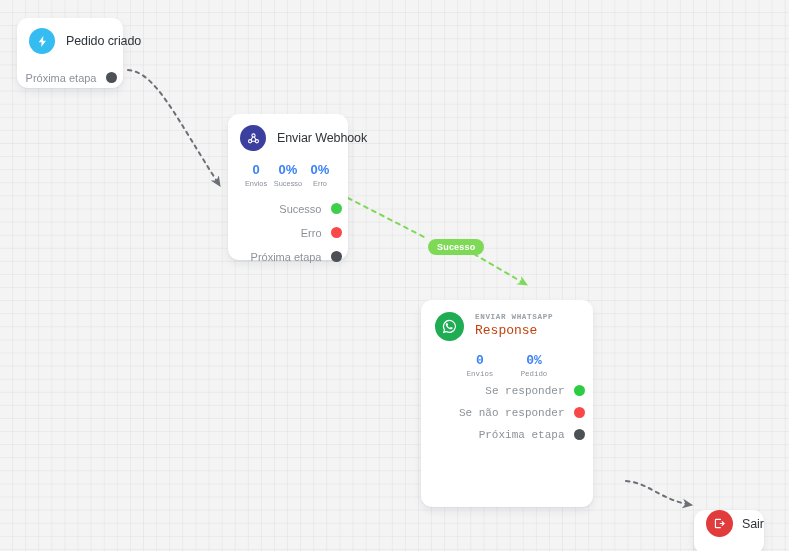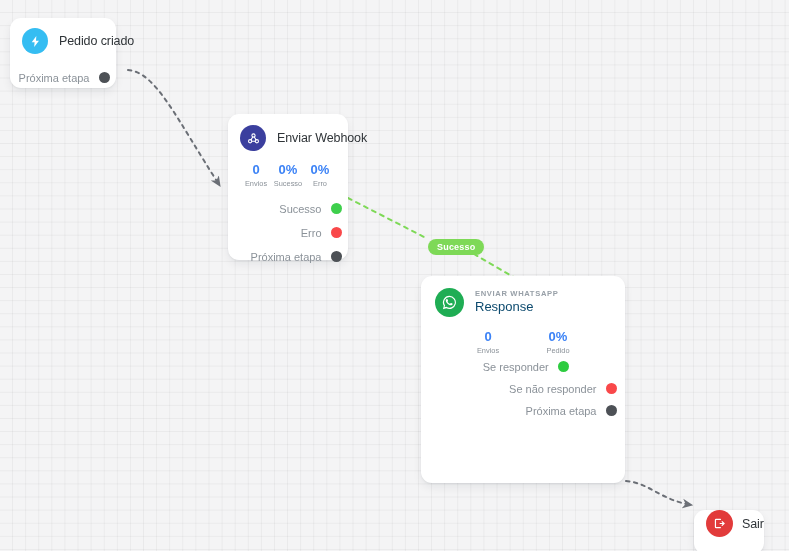--- a/index.html
+++ b/index.html
@@ -67,21 +67,21 @@
     font-weight: bold;
     letter-spacing: 0.65px;
     color: #98a0a8;
     text-transform: uppercase;
     line-height: 1.3;
     white-space: nowrap;
   }
 
   .node-subtitle {
     font-size: 13px;
-    color: #0c4a6e;
+    color: #c2410c;
     line-height: 1.25;
     white-space: nowrap;
   }
 
   
   .stats {
     display: flex;
   }
   .stat {
     text-align: center;
@@ -183,21 +183,21 @@
       <path d="M 474 254 L 527 285" fill="none" stroke="#7ed957" stroke-width="2" stroke-dasharray="4 5" stroke-linecap="round" marker-end="url(#arrow-green)"></path>
     </g>
 
     <g>
       <path d="M 626 481 C 650 483, 660 500, 692 505" fill="none" stroke="#6b6f76" stroke-width="2" stroke-dasharray="3.4 4.6" stroke-linecap="round" marker-end="url(#arrow-gray)"></path>
     </g>
   </svg>
 
   <div class="edge-badge" style="left:428px; top:239px;">Sucesso</div>
 
-  <div class="node" style="left:10px; top:18px; width:106px; height:70px; padding:10px 12px 0 12px;">
+  <div class="node" style="left:17px; top:18px; width:106px; height:70px; padding:10px 12px 0 12px;">
 
     <div class="node-head">
       <span class="icon-circle" style="width:26px; height:26px; background:#35bdf2;">
         <svg width="13" height="13" viewBox="0 0 24 24" aria-hidden="true">
           <path d="M13.5 2 L5 13.2 h5.3 L9.6 22 L18.4 10.4 H12.9 z" fill="#ffffff"></path>
         </svg>
       </span>
       <span class="node-title">Pedido criado</span>
     </div>
 
@@ -245,21 +245,21 @@
     <div class="port-row" style="margin-top:3px;">
       <span class="port-label">Erro</span>
       <span class="port-dot" style="background:#f9484a;"></span>
     </div>
     <div class="port-row" style="margin-top:3px;">
       <span class="port-label">Próxima etapa</span>
       <span class="port-dot" style="background:#4d5156;"></span>
     </div>
   </div>
 
-  <div class="node" style="left:421px; top:276px; width:204px; height:207px; padding:12px 14px 0 14px;">
+  <div class="node" style="left:421px; top:300px; width:172px; height:207px; padding:12px 14px 0 14px;font-family:Liberation Mono, monospace;">
 
     <div class="node-head">
       <span class="icon-circle" style="width:29px; height:29px; background:#1fad54;">
         <svg width="17" height="17" viewBox="0 0 24 24" aria-hidden="true">
           <path fill="#ffffff" d="M12 2.6a9.3 9.3 0 0 0-8 14.1L2.7 21.4l4.8-1.25A9.3 9.3 0 1 0 12 2.6zm0 1.8a7.5 7.5 0 1 1-3.9 13.9l-.3-.18-2.85.74.76-2.77-.2-.32A7.5 7.5 0 0 1 12 4.4z"></path>
           <path fill="#ffffff" d="M9.2 7.6c-.18-.4-.36-.4-.53-.41h-.45c-.16 0-.41.06-.63.3-.22.24-.83.8-.83 1.96s.85 2.28.97 2.44c.12.16 1.64 2.6 4.06 3.54 2.01.78 2.42.63 2.86.59.44-.04 1.41-.57 1.61-1.13.2-.56.2-1.04.14-1.14-.06-.1-.22-.16-.46-.28-.24-.12-1.41-.7-1.63-.78-.22-.08-.38-.12-.54.12-.16.24-.62.78-.76.94-.14.16-.28.18-.52.06-.24-.12-1.01-.37-1.93-1.19-.71-.63-1.19-1.41-1.33-1.65-.14-.24-.01-.37.1-.49.11-.11.24-.28.36-.42.12-.14.16-.24.24-.4.08-.16.04-.3-.02-.42-.06-.12-.53-1.29-.73-1.76z"></path>
         </svg>
       </span>
       <span>
         <span class="node-kicker" style="display:block;">ENVIAR WHATSAPP</span>
@@ -272,21 +272,21 @@
         <div class="stat-value">0</div>
         <div class="stat-label">Envios</div>
       </div>
       <div class="stat" style="flex:1;">
         <div class="stat-value">0%</div>
         <div class="stat-label">Pedido</div>
       </div>
     </div>
 
 
-    <div class="port-row" style="margin-top:1px;justify-content:center;">
+    <div class="port-row" style="margin-top:1px;">
       <span class="port-label">Se responder</span>
       <span class="port-dot" style="background:#2ecc40;"></span>
     </div>
     <div class="port-row" style="margin-top:1px;">
       <span class="port-label">Se não responder</span>
       <span class="port-dot" style="background:#f9484a;"></span>
     </div>
     <div class="port-row" style="margin-top:1px;">
       <span class="port-label">Próxima etapa</span>
       <span class="port-dot" style="background:#4d5156;"></span>

